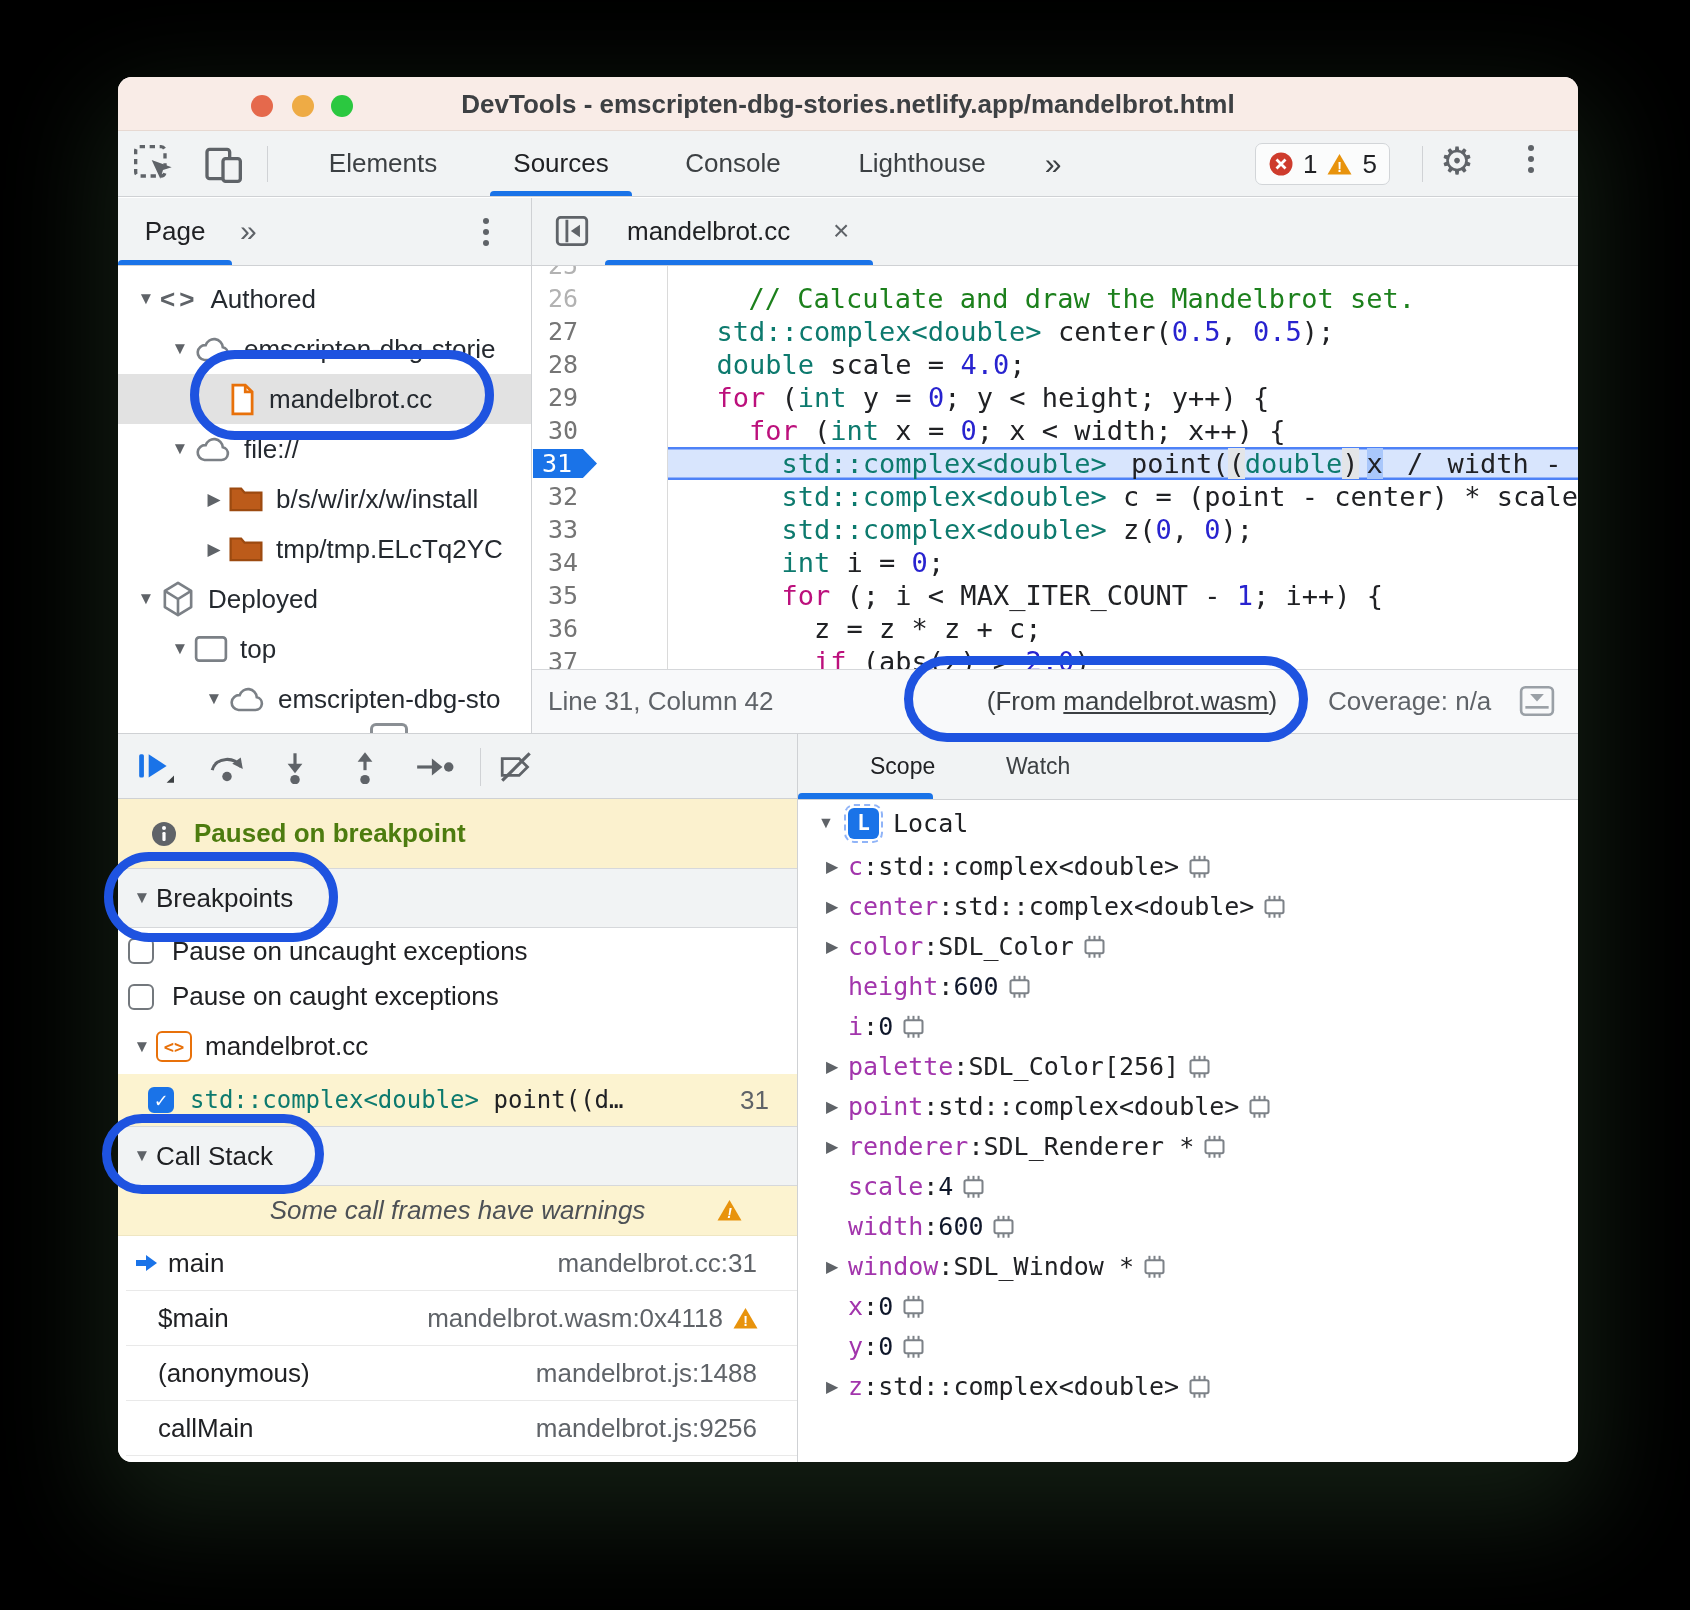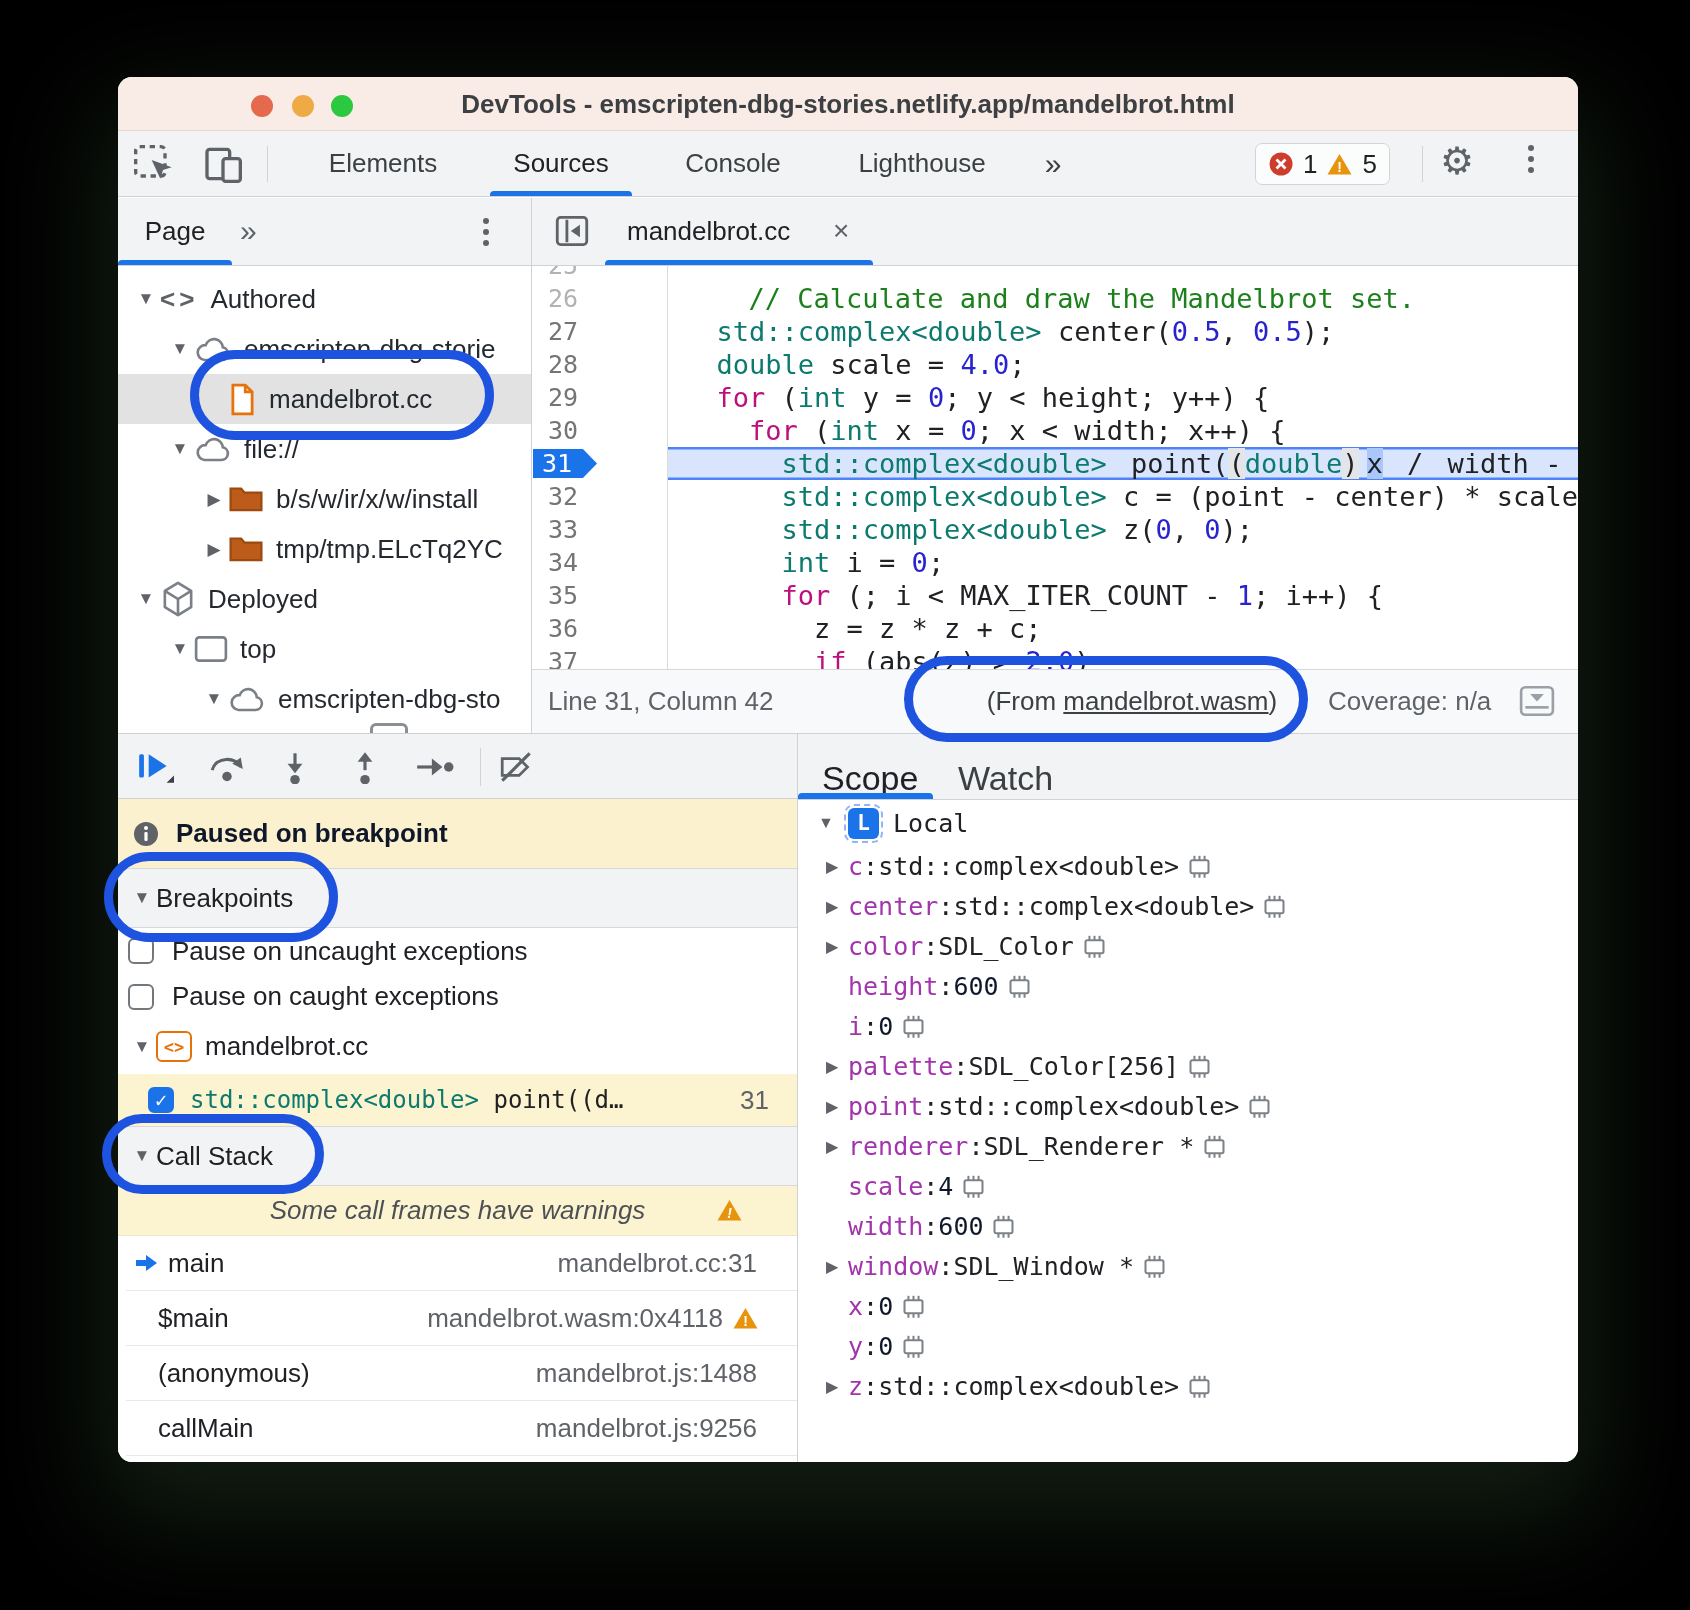--- a/index.html
+++ b/index.html
@@ -70,22 +70,22 @@
   .st-pos { position: absolute; left: 16px; line-height: 63px; }
   .st-from { position: absolute; left: 374px; width: 452px; text-align: center; line-height: 63px; color: #3c4043; }
   .st-from a { color: #3c4043; text-decoration: underline; }
   .st-cov { position: absolute; left: 796px; line-height: 63px; }
   .st-drawer { position: absolute; left: 987px; top: 15px; }
   
   .pane-bl { position: absolute; left: 0; top: 535px; width: 680px; height: 729px; border-right: 1px solid #cfd1d4;
              border-top: 1px solid #cfd1d4; background: #fff; overflow: hidden; }
   .dbg-toolbar { height: 65px; background: #f1f3f4; border-bottom: 1px solid #cfd1d4; position: relative; }
   .dbtn { position: absolute; top: 16px; }
-  .paused { height: 69px; background: #fbf1ce; display: flex; align-items: center; padding-left: 14px; gap: 16px;
-            font-size: 26px; font-weight: bold; color: #0f172a; }
+  .paused { height: 69px; background: #fbf1ce; display: flex; align-items: center; padding-left: 32px; gap: 16px;
+            font-size: 26px; font-weight: bold; color: #4d7c0f; }
   .sec-head { height: 60px; background: #f1f3f4; border-top: 1px solid #d6d8db; border-bottom: 1px solid #d6d8db;
               display: flex; align-items: center; font-size: 26px; color: #202124; }
   .sec-head .expander { margin-left: 10px; }
   .tog { height: 46px; display: flex; align-items: center; padding-left: 10px; gap: 18px; font-size: 26px; color: #202124; }
   .checkbox { width: 26px; height: 26px; border: 2.5px solid #73787d; border-radius: 6px; background: #fff; flex: 0 0 auto;
               display: flex; align-items: center; justify-content: center; }
   .checkbox.checked { background: #1a73e8; border-color: #1a73e8; color: #fff; font-size: 20px; font-weight: bold; }
   .bp-group { height: 55px; display: flex; align-items: center; font-size: 26px; color: #202124; }
   .bp-group .expander { margin-left: 10px; }
   .cc-badge { width: 36px; height: 31px; border: 2.5px solid #e8710a; border-radius: 6px; color: #e8710a;
@@ -100,21 +100,21 @@
   .frame { height: 55px; border-bottom: 1px solid #e9e9e9; position: relative; display: flex; align-items: center; font-size: 26px; color: #202124; margin-left: 8px; }
   .frame .fname { margin-left: 32px; }
   .frame.active .fname { margin-left: 8px; }
   .frame .floc { position: absolute; right: 40px; color: #5f6368; }
   .frame .floc.withwarn { right: 74px; }
   .frame .fwarn { position: absolute; right: 38px; top: 15px; }
   .frame .farrow { margin-left: 8px; display: inline-flex; }
   
   .pane-br { position: absolute; left: 680px; top: 535px; width: 780px; height: 729px; border-top: 1px solid #cfd1d4; background: #fff; overflow: hidden; }
   .br-tabs { height: 66px; background: #f1f3f4; border-bottom: 1px solid #cfd1d4; position: relative; }
-  .br-tab { position: absolute; top: 12px; line-height: 64px; font-size: 34px; color: #3c4043; }
+  .br-tab { position: absolute; top: 0; line-height: 64px; font-size: 23px; color: #3c4043; margin-left: 48px; }
   .scope-list { position: absolute; top: 66px; left: 0; right: 0; bottom: 0; font-family: "DejaVu Sans Mono", monospace; font-size: 25px; overflow: hidden; }
   .local-row { height: 46px; display: flex; align-items: center; color: #202124; }
   .lbadge { width: 31px; height: 31px; background: #1a73e8; border-radius: 6px; color: #fff; font-size: 21px; font-weight: bold;
             display: flex; align-items: center; justify-content: center; margin: 0 14px 0 8px; outline: 2px dashed #90b4f8; outline-offset: 2px; }
   .svar { height: 40px; display: flex; align-items: center; }
   .svar .tri { width: 22px; margin-left: 28px; flex: 0 0 auto; font-size: 16px; color: #5f6368; font-family: "Liberation Sans", sans-serif; }
   .vname { color: #a235ac; } .vsep2 { color: #202124; } .vval { color: #202124; } .vval.num { color: #0f172a; }
   .chip { margin-left: 7px; display: inline-flex; }
   .tri0 { width: 22px; margin-left: 20px; font-size: 16px; color: #5f6368; font-family: "Liberation Sans", sans-serif; }
   

